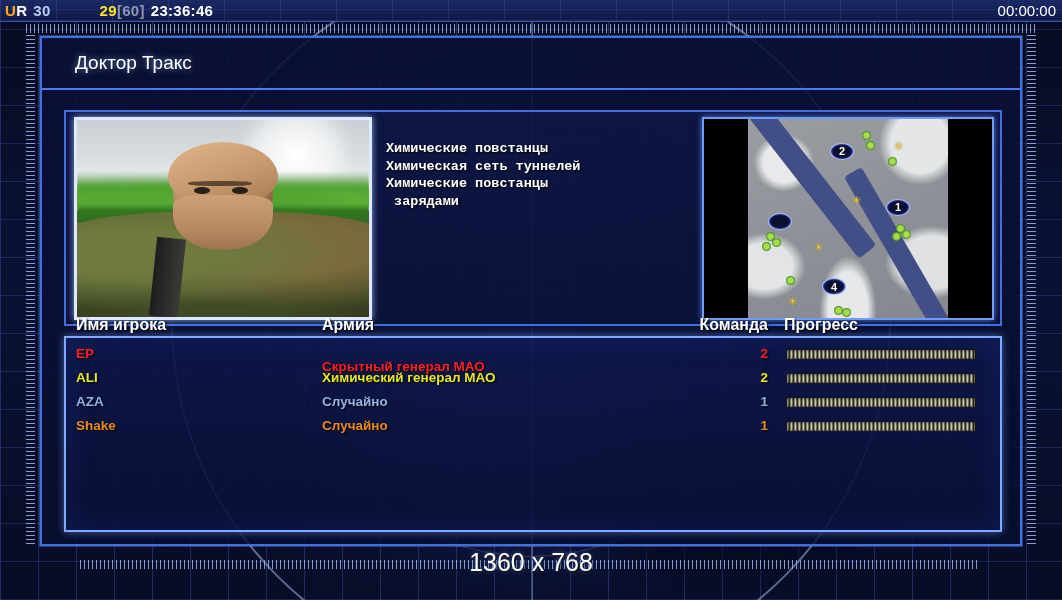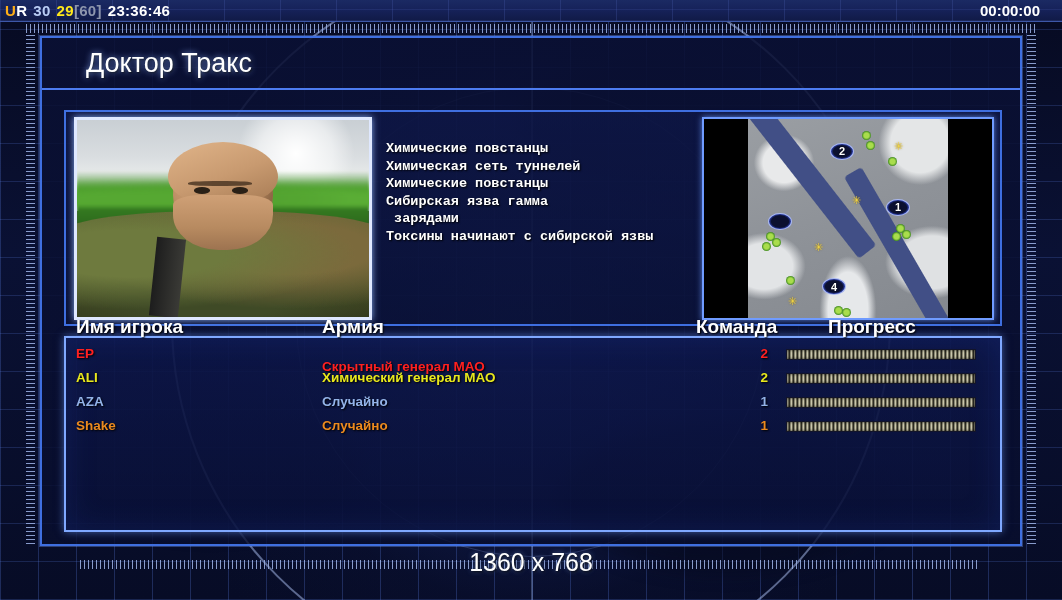--- a/index.html
+++ b/index.html
@@ -14,23 +14,23 @@
     position:absolute; left:0; top:0; width:1062px; height:22px;
     background:
       repeating-linear-gradient(90deg, rgba(70,90,170,.30) 0 1px, rgba(0,0,0,0) 1px 56px),
       repeating-linear-gradient(0deg, rgba(70,90,170,.22) 0 1px, rgba(0,0,0,0) 1px 11px),
       linear-gradient(180deg,#1b2a63 0%,#16225a 45%,#101a46 100%);
     border-bottom:1px solid #3d57a8;
     display:flex; align-items:center; z-index:40;
   }
   #statusbar .left{ padding-left:5px; display:flex; align-items:baseline; gap:6px;
     font-size:15px; font-weight:bold; letter-spacing:.3px; }
-  #statusbar .right{ margin-left:auto; padding-right:22px; font-size:15px; font-weight:bold; color:#fff; }
+  #statusbar .right{ margin-left:auto; padding-right:6px; font-size:15px; font-weight:normal; color:#fff; }
   .sb-u{color:#ffae17;} .sb-r{color:#ffffff;} .sb-n1{color:#b9cdf5;}
-  .sb-n2{color:#ffe81b;} .sb-br{color:#8e96ad;} .sb-clock{color:#fff;}
+  .sb-n2{color:#ffe81b;margin-left:43px;} .sb-br{color:#8e96ad;} .sb-clock{color:#fff;}
   .sb-pair{display:inline-flex; align-items:baseline;}
 
   
   #bg{
     position:absolute; left:0; top:22px; width:1062px; height:578px;
     background:
       radial-gradient(circle at 50% 52%, rgba(38,60,150,.55) 0%, rgba(12,20,62,.2) 46%, rgba(0,0,0,0) 66%),
       linear-gradient(180deg,#070b23 0%,#0a1134 40%,#070c26 100%);
     overflow:hidden;
   }
@@ -79,21 +79,21 @@
     background:linear-gradient(180deg, rgba(10,16,52,.88) 0%, rgba(8,14,46,.80) 100%);
     box-shadow:0 0 0 1px rgba(120,160,255,.35);
     z-index:10;
   }
   #titlebar{
     position:absolute; left:0; top:0; width:100%; height:52px;
     border-bottom:2px solid #4d7cf0;
     display:flex; align-items:center;
   }
   #title{
-    padding-left:44px; color:#ffffff; font-size:27px; font-weight:400;
+    padding-left:33px; color:#ffffff; font-size:19px; font-weight:400;
     text-shadow:0 0 6px rgba(140,175,255,.8), 1px 1px 2px #000;
   }
 
   
   #content{ position:absolute; left:0; top:54px; width:100%; height:456px; }
 
   
   #infopanel{
     position:absolute; left:22px; top:18px; width:938px; height:216px;
     border:2px solid #3f6fe0;
@@ -182,26 +182,26 @@
 
   
   #listpanel{
     position:absolute; left:22px; top:244px; width:938px; height:196px;
     border:2px solid #7fa8ff;
     box-shadow:0 0 8px rgba(110,155,255,.55), inset 0 0 30px rgba(30,60,160,.25);
     background:linear-gradient(180deg, rgba(16,28,92,.48), rgba(10,18,62,.48));
   }
   #thead{
     position:absolute; left:0; top:-22px; width:100%; height:22px;
-    color:#ffffff; font-size:19px; font-weight:bold; text-shadow:1px 1px 2px #000;
+    color:#ffffff; font-size:16px; font-weight:bold; text-shadow:1px 1px 2px #000;
   }
   .col-name{position:absolute; left:10px;}
   .col-army{position:absolute; left:256px;}
   .col-team{position:absolute; left:630px; width:72px; text-align:right;}
-  .col-prog{position:absolute; left:718px;margin-left:44px;}
+  .col-prog{position:absolute; left:718px;}
 
   .prow{ position:absolute; left:0; width:100%; height:24px; font-size:13.5px; }
   .prow .nm{position:absolute; left:10px; top:2px; font-weight:bold; text-shadow:1px 1px 2px #000;}
   .prow .am{position:absolute; left:256px; top:2px; font-weight:bold; text-shadow:1px 1px 2px #000;}
   .prow .tm{position:absolute; left:630px; top:2px; width:72px; text-align:right;
     font-weight:bold; text-shadow:1px 1px 2px #000;}
   .prow .pg{position:absolute; left:720px; top:5px; width:190px; height:11px;
     border:1px solid #12142a;
     background:
       repeating-linear-gradient(90deg,#c9c6ad 0 1px,#6d6a56 1px 2px,#2b2a22 2px 3px,#8a8771 3px 4px);
@@ -270,23 +270,21 @@
         <div class="p-brow"></div>
         <div class="p-eyeL"></div>
         <div class="p-eyeR"></div>
         <div class="p-veil"></div>
       </div>
 
       <div id="desc">
           <div>Химические повстанцы</div>
           <div>Химическая сеть туннелей</div>
           <div>Химические повстанцы</div>
-          <div>Сибирская язва гамма</div>
           <div> зарядами</div>
-          <div>Токсины начинают с сибирской язвы</div>
         </div>
 
       <div id="mapframe">
         <div id="mapimg">
           <div class="river r1"></div>
           <div class="river r2"></div>
         <div class="tree" style="left: 57%; top: 6%;"></div>
             <div class="tree" style="left: 59%; top: 11%;"></div>
             <div class="tree" style="left: 70%; top: 19%;"></div>
             <div class="tree" style="left: 74%; top: 53%;"></div>

